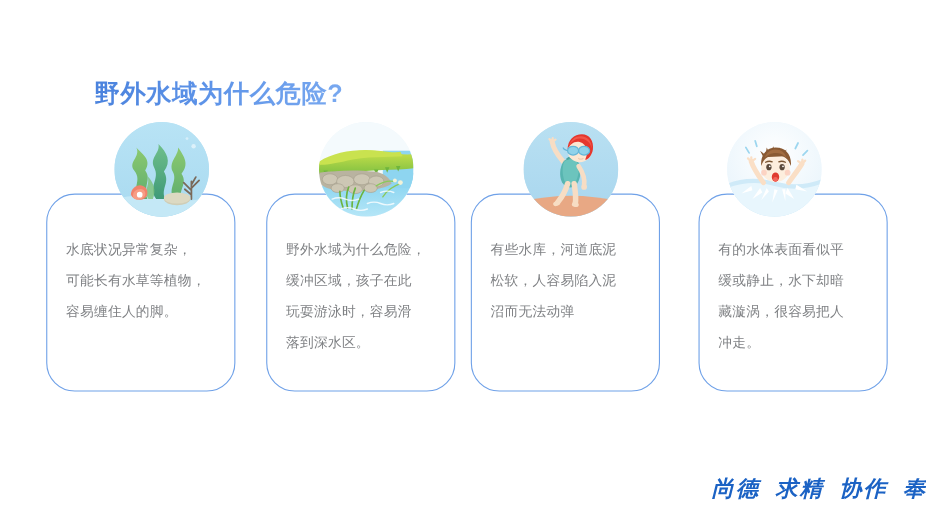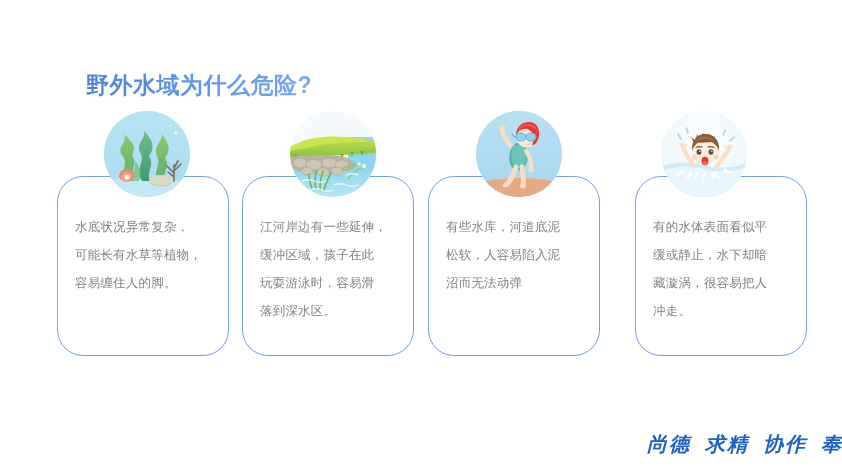--- a/index.html
+++ b/index.html
@@ -52,21 +52,21 @@
   .card {
     position: absolute;
     top: 176px;
     width: 172px;
     height: 180px;
     border: 1.2px solid #6fa1e8;
     border-radius: 26px;
     box-sizing: border-box;
     background: #ffffff;
   }
-  .card.c1 { left: 57px; }
+  .card.c1 { left: 42px; }
   .card.c2 { left: 242px; }
   .card.c3 { left: 428px; font-family: Liberation Serif, serif; }
   .card.c4 { left: 635px; }
 
   .card-text {
     position: absolute;
     left: 17px;
     right: 12px;
     top: 36px;
     font-size: 12.5px;
@@ -161,21 +161,21 @@
           <path d="M2 9 C1 4 6 1 10 2 C14 3 14 8 11 10 C8 12 3 12 2 9 Z" fill="#f79d85"></path>
           <circle cx="8" cy="7" r="2.6" fill="#ffffff"></circle>
         </g>
 
         <circle cx="72" cy="22" r="2" fill="#ffffff" opacity="0.55"></circle>
         <circle cx="66" cy="15" r="1.3" fill="#ffffff" opacity="0.45"></circle>
       </svg>
     </div>
 
     <div class="card c2">
-      <div class="card-text">江河岸边有一些延伸，
+      <div class="card-text">野外水域为什么危险，
 缓冲区域，孩子在此
 玩耍游泳时，容易滑
 落到深水区。</div>
     </div>
     <div class="circle c2">
       <svg viewBox="0 0 86 86" xmlns="http://www.w3.org/2000/svg">
         <defs>
           <linearGradient id="g2grass" x1="0" y1="0" x2="0" y2="1">
             <stop offset="0" stop-color="#cbe14a"></stop>
             <stop offset="1" stop-color="#7fc042"></stop>

